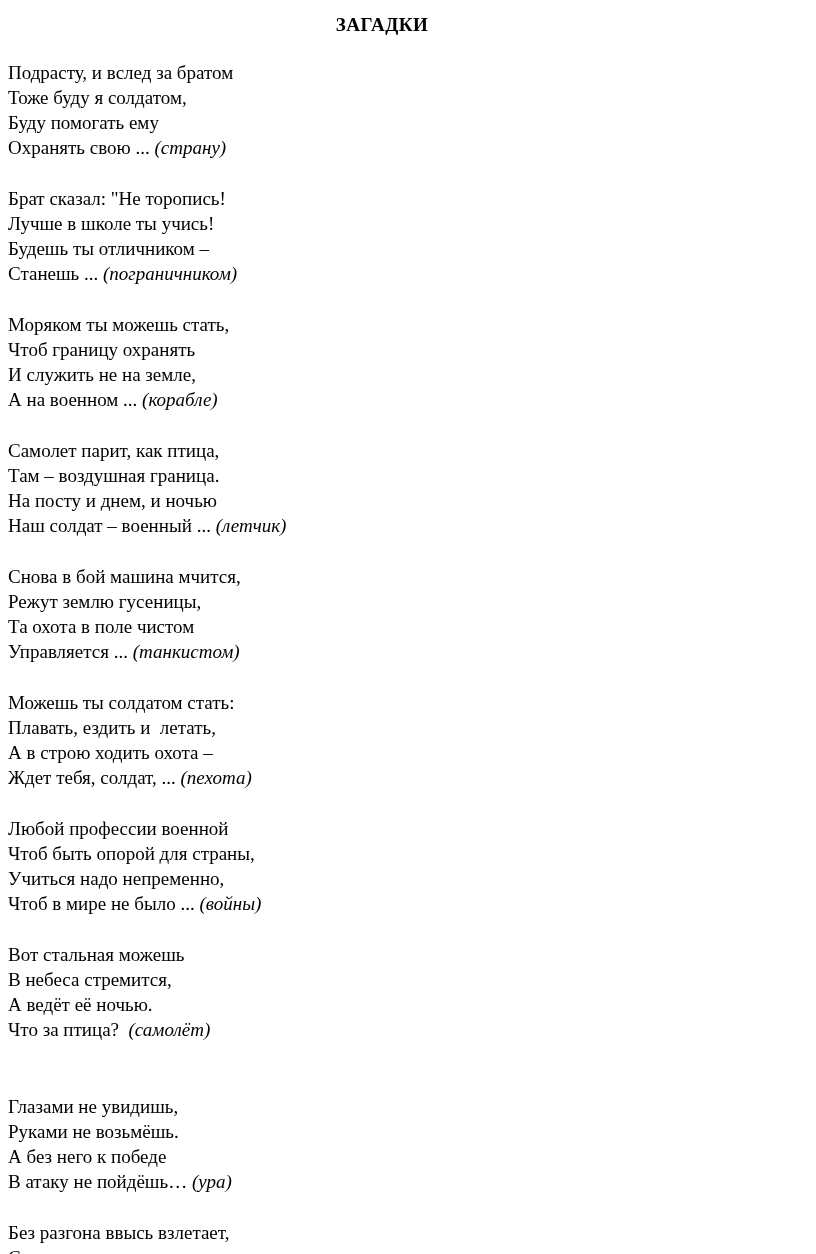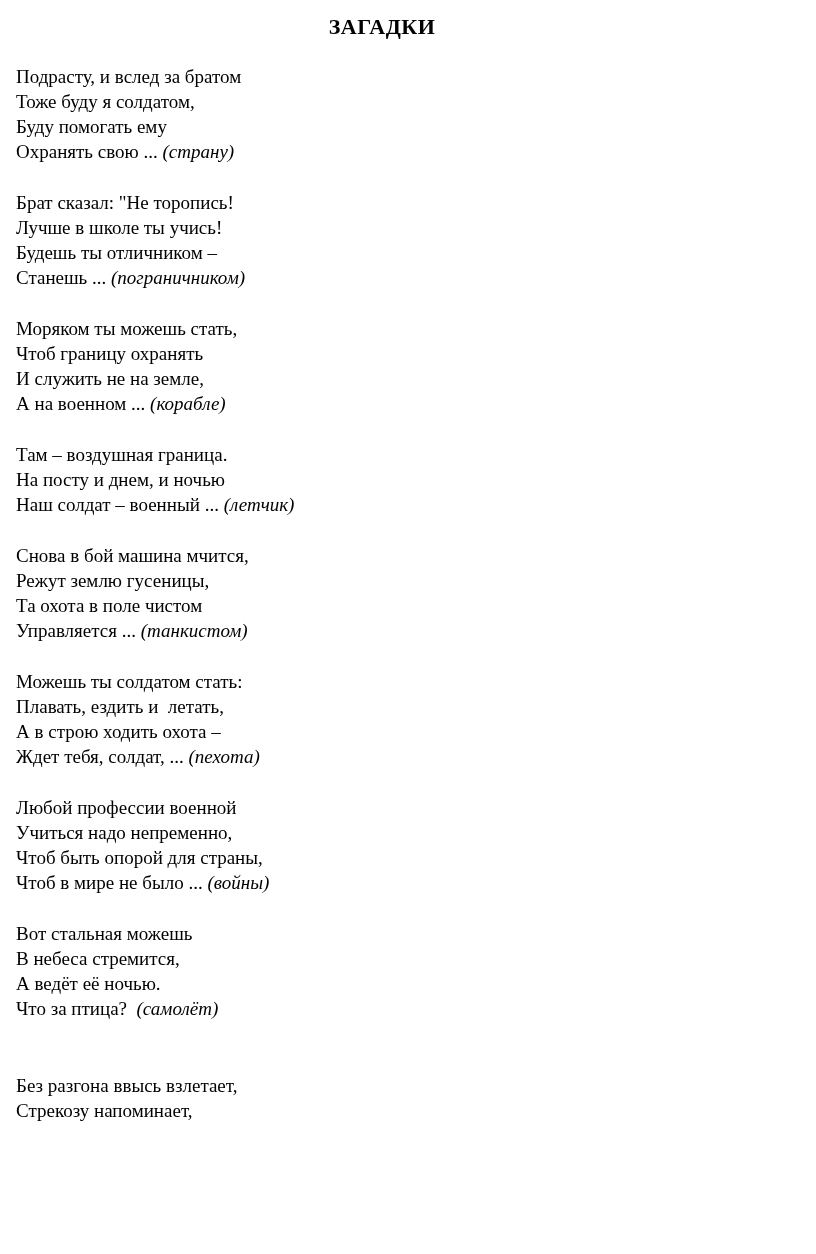--- a/index.html
+++ b/index.html
@@ -17,30 +17,30 @@
   .page {
     position: relative;
     width: 816px;
     height: 1254px;
     box-sizing: border-box;
     padding: 8px 40px 0 8px;
   }
   .doc-title {
     text-align: center;
     font-weight: bold;
-    font-size: 22px;
+    font-size: 19px;
     letter-spacing: 0.5px;
     margin: 6px 0 4px 0;
     padding-right: 20px;
   }
   .riddles {
     margin-top: 24px;
   }
   .riddle {
-    margin: 0 0 26px 8px;
+    margin: 0 0 26px 0;
   }
   .line {
     font-size: 19px;
     line-height: 25px;
     white-space: pre-wrap;
   }
   .answer {
     font-weight: normal;
     font-style: italic;
   }
@@ -66,47 +66,54 @@
         <div class="line"><span>Будешь ты отличником –</span></div>
         <div class="line"><span>Станешь ... </span><span class="answer">(пограничником)</span></div>
       </div>
       <div class="riddle">
         <div class="line"><span>Моряком ты можешь стать,</span></div>
         <div class="line"><span>Чтоб границу охранять</span></div>
         <div class="line"><span>И служить не на земле,</span></div>
         <div class="line"><span>А на военном ... </span><span class="answer">(корабле)</span></div>
       </div>
       <div class="riddle">
+        <div class="line"><span>Самолет парит, как птица,</span></div>
         <div class="line"><span>Там – воздушная граница.</span></div>
         <div class="line"><span>На посту и днем, и ночью</span></div>
         <div class="line"><span>Наш солдат – военный ... </span><span class="answer">(летчик)</span></div>
       </div>
       <div class="riddle">
         <div class="line"><span>Снова в бой машина мчится,</span></div>
         <div class="line"><span>Режут землю гусеницы,</span></div>
         <div class="line"><span>Та охота в поле чистом</span></div>
         <div class="line"><span>Управляется ... </span><span class="answer">(танкистом)</span></div>
       </div>
       <div class="riddle">
         <div class="line"><span>Можешь ты солдатом стать:</span></div>
         <div class="line"><span>Плавать, ездить и  летать,</span></div>
         <div class="line"><span>А в строю ходить охота –</span></div>
         <div class="line"><span>Ждет тебя, солдат, ... </span><span class="answer">(пехота)</span></div>
       </div>
       <div class="riddle">
         <div class="line"><span>Любой профессии военной</span></div>
+        <div class="line"><span>Чтоб быть опорой для страны,</span></div>
         <div class="line"><span>Учиться надо непременно,</span></div>
-        <div class="line"><span>Чтоб быть опорой для страны,</span></div>
         <div class="line"><span>Чтоб в мире не было ... </span><span class="answer">(войны)</span></div>
       </div>
       <div class="riddle">
         <div class="line"><span>Вот стальная можешь</span></div>
         <div class="line"><span>В небеса стремится,</span></div>
         <div class="line"><span>А ведёт её ночью.</span></div>
         <div class="line"><span>Что за птица?  </span><span class="answer">(самолёт)</span></div>
       </div>
       <div class="spacer-gap"></div>
       <div class="riddle">
+        <div class="line"><span>Глазами не увидишь,</span></div>
+        <div class="line"><span>Руками не возьмёшь.</span></div>
+        <div class="line"><span>А без него к победе</span></div>
+        <div class="line"><span>В атаку не пойдёшь… </span><span class="answer">(ура)</span></div>
+      </div>
+      <div class="riddle">
         <div class="line"><span>Без разгона ввысь взлетает,</span></div>
         <div class="line"><span>Стрекозу напоминает,</span></div>
       </div>
     </div>
 </div>
 
 </body></html>

